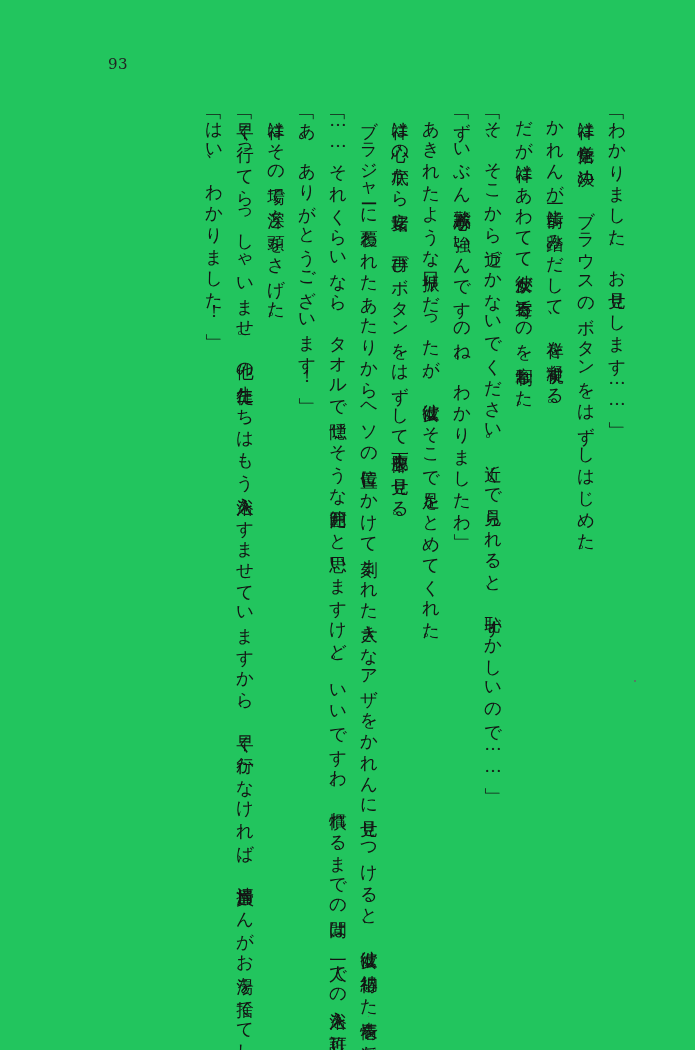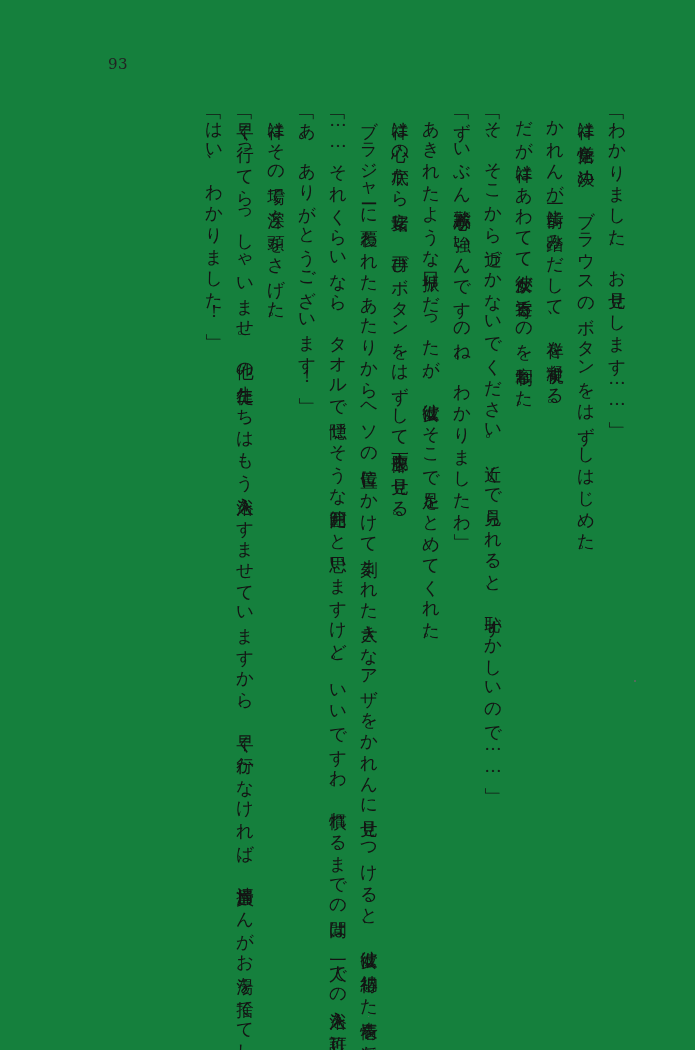--- a/index.html
+++ b/index.html
@@ -11,21 +11,21 @@
     width: 695px;
     height: 1050px;
     position: relative;
     font-family: "DejaVu Serif", "Liberation Serif", serif;
     color: #1a1a1a;
     overflow: hidden;
   }
   .page {
     position: absolute;
     inset: 0;
-    background: #15803d;
+    background: #22c55e;
   }
   .page-number {
     position: absolute;
     top: 55px;
     left: 108px;
     font-size: 15px;
     letter-spacing: 0.5px;
     color: #222;
     font-family: "DejaVu Serif", "Liberation Serif", serif;
   }

